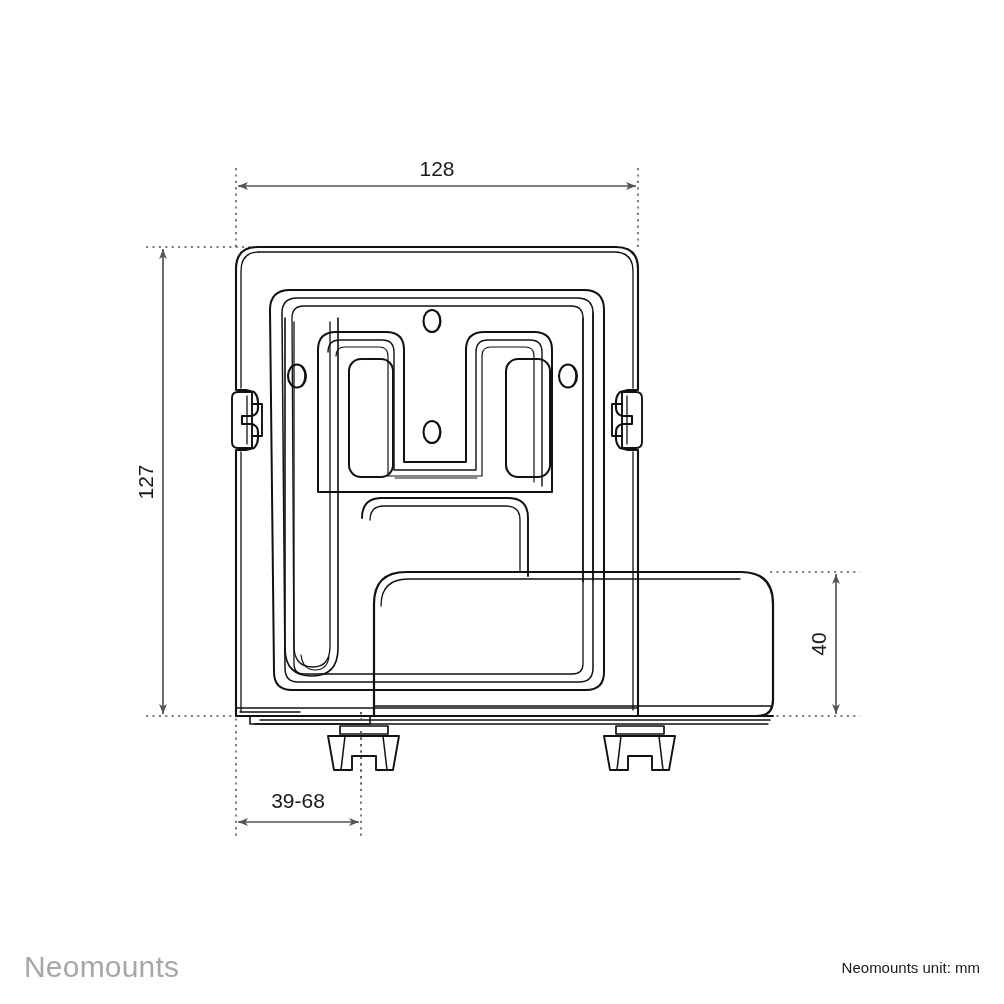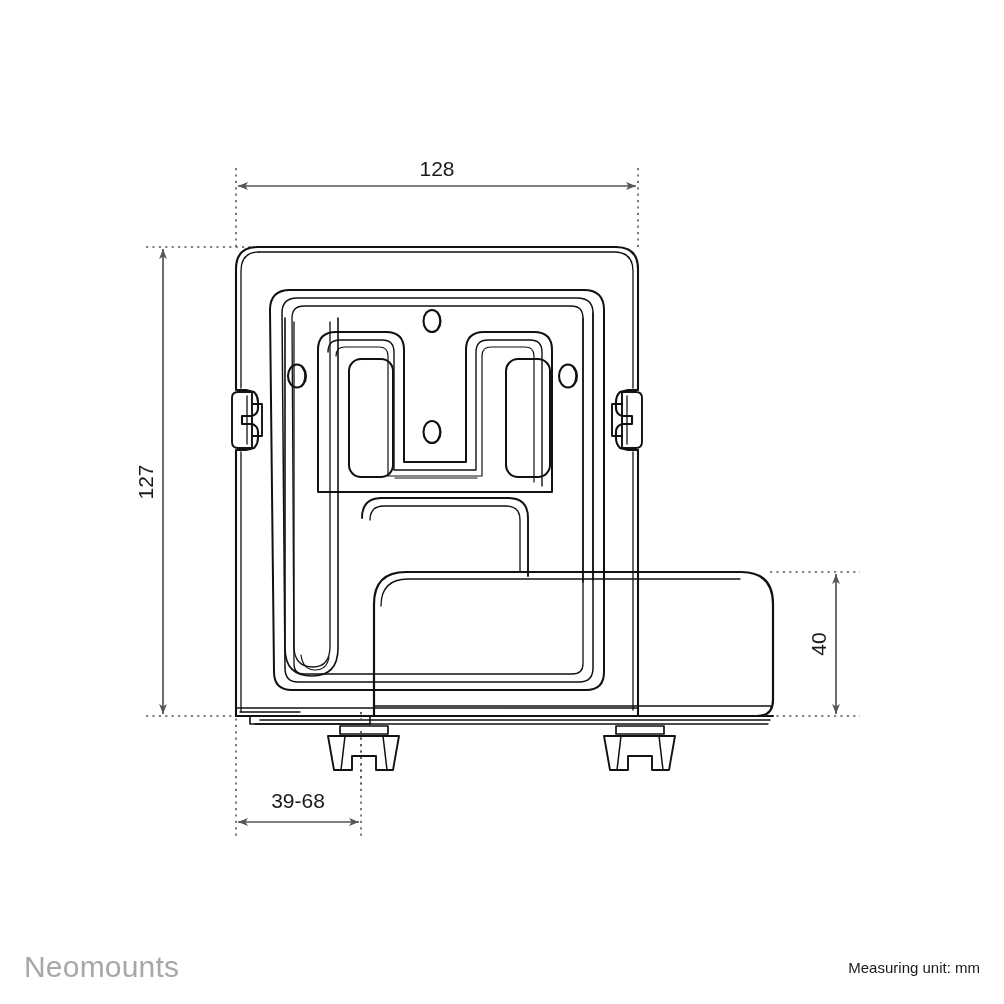--- a/index.html
+++ b/index.html
@@ -348,16 +348,16 @@
       </g>
 
     </g>
 
     <line x1="361" y1="712" x2="361" y2="786" stroke="#5a5a5a" stroke-width="1.6" stroke-dasharray="2.2 4.2"></line>
 
   </svg>
 
   <div class="footer">
     <span class="brand">Neomounts</span>
-    <span class="unit-note">Measuring unit: mm</span>
+    <span class="unit-note">Neomounts unit: mm</span>
   </div>
 
 </div>
 
 </body></html>

